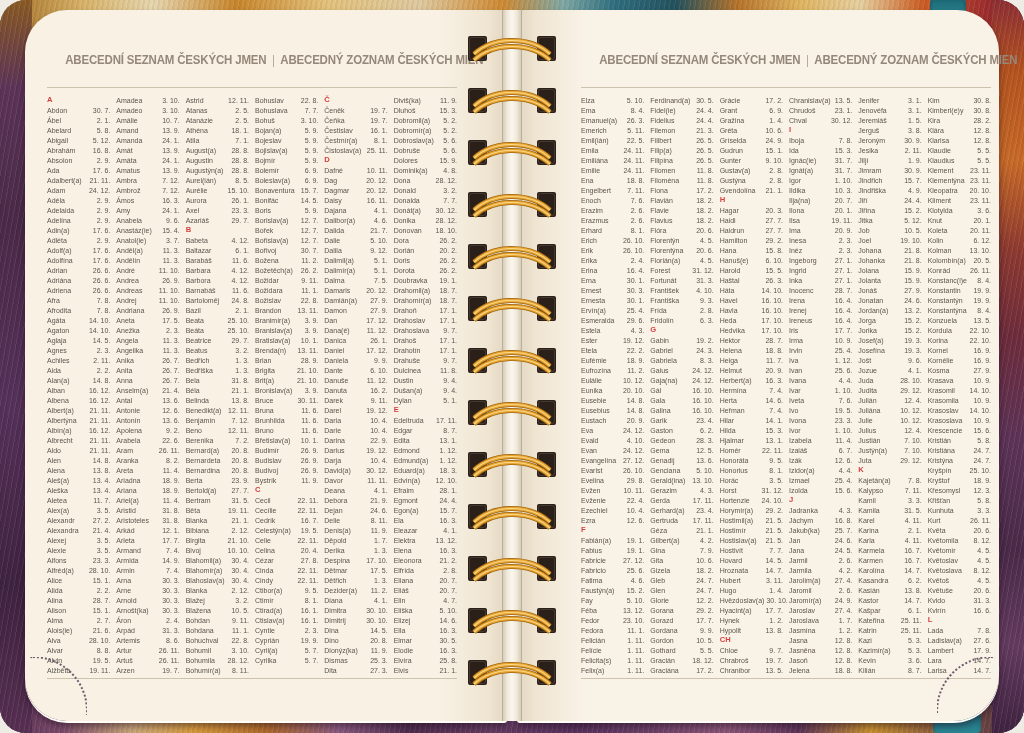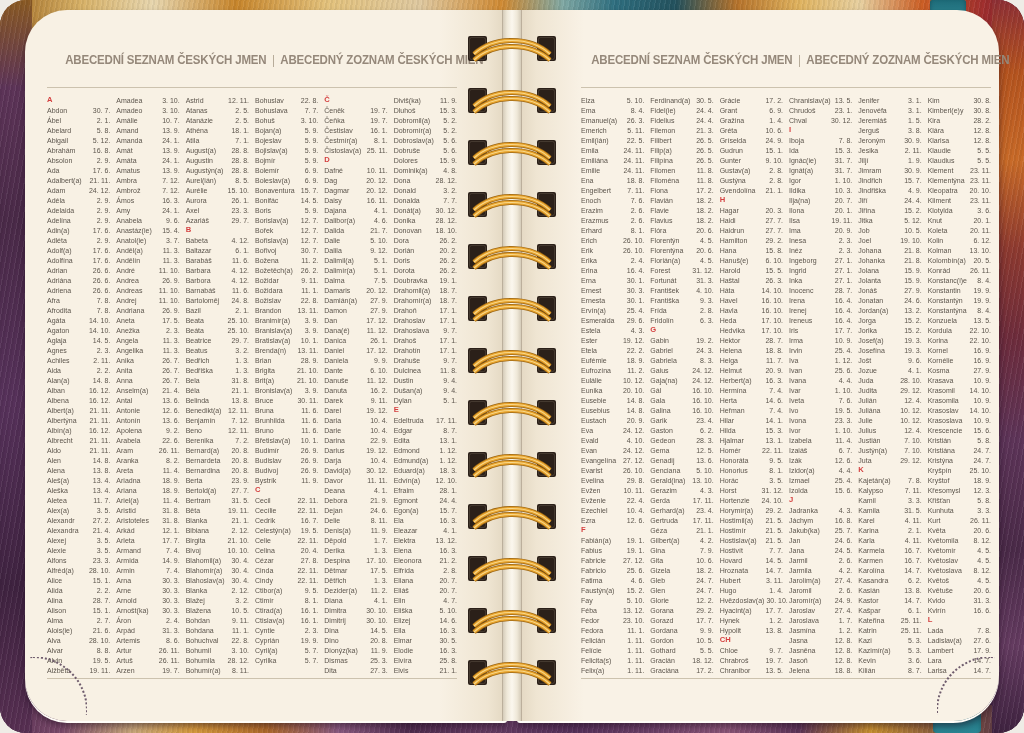--- a/index.html
+++ b/index.html
@@ -38,21 +38,21 @@
   .page-left{left:25px;border-radius:42px 3px 3px 42px;
     background:linear-gradient(90deg,#f8f1e4 0%,#f8f1e4 86%,#efe5d2 96%,#e2d6c0 100%);
     box-shadow:0 2px 0 #fffdf8,0 5px 7px rgba(25,8,25,.5);}
   .page-right{left:517px;border-radius:3px 42px 46px 3px;
     background:linear-gradient(270deg,#f9f2e6 0%,#f9f2e6 86%,#efe5d2 96%,#e2d6c0 100%);
     box-shadow:0 2px 0 #fffdf8,0 5px 7px rgba(25,8,25,.5);}
 
   .page-header{position:absolute;top:43px;text-align:center;font-weight:bold;
     font-size:12.5px;color:#95887a;letter-spacing:-.2px;white-space:nowrap;}
   .page-left  .page-header{left:22px;width:410px;}
-  .page-right .page-header{left:56px;width:410px;}
+  .page-right .page-header{left:64px;width:410px;}
   .page-header .hsqueeze{display:inline-block;transform:scaleX(.92);transform-origin:center;}
   .page-header .sep{color:#b3a795;padding:0 6px;font-weight:normal;}
 
   .rule{position:absolute;height:1px;background:#ccc2ae;}
   .page-left  .rule{left:22px;width:410px;}
   .page-right .rule{left:64px;width:410px;}
   .rule-top{top:77px;} .rule-bottom{top:668px;}
 
   .list{position:absolute;top:85px;height:580px;display:flex;gap:6px;}
   .page-left  .list{left:22px;width:410px;}

